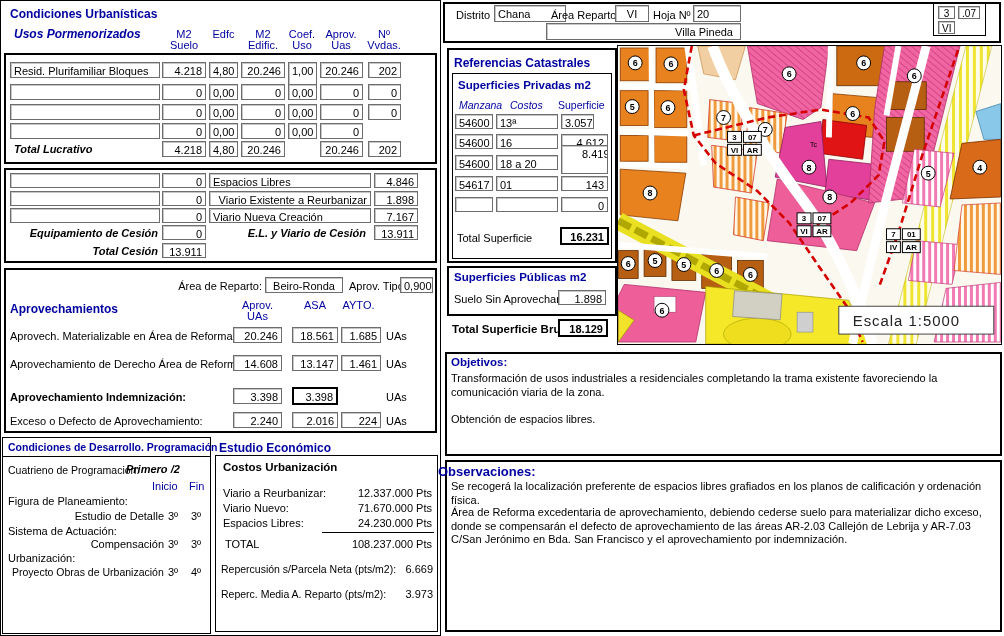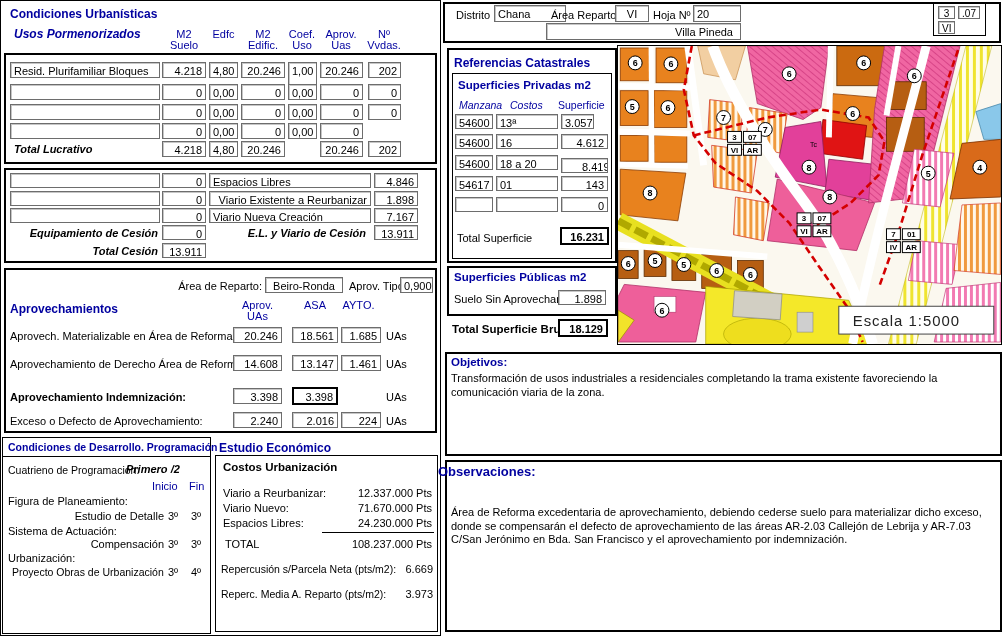--- a/index.html
+++ b/index.html
@@ -215,21 +215,21 @@
   <div class="fld l" style="left:455px;top:114px;width:38px;height:15px;">54600</div>
   <div class="fld l" style="left:496px;top:114px;width:62px;height:15px;">13ª</div>
   <div class="fld" style="left:561px;top:114px;width:33px;height:15px;">3.057</div>
 
   <div class="fld l" style="left:455px;top:134px;width:38px;height:15px;">54600</div>
   <div class="fld l" style="left:496px;top:134px;width:62px;height:15px;">16</div>
   <div class="fld" style="left:561px;top:134px;width:47px;height:15px;">4.612</div>
 
   <div class="fld l" style="left:455px;top:155px;width:38px;height:15px;">54600</div>
   <div class="fld l" style="left:496px;top:155px;width:62px;height:15px;">18 a 20</div>
-  <div class="fld" style="left:561px;top:158px;width:47px;height:15px;padding-left:20px;">8.419</div>
+  <div class="fld" style="left:561px;top:145px;width:47px;height:29px;padding-left:20px;">8.419</div>
 
   <div class="fld l" style="left:455px;top:176px;width:38px;height:15px;">54617</div>
   <div class="fld l" style="left:496px;top:176px;width:62px;height:15px;">01</div>
   <div class="fld" style="left:561px;top:176px;width:47px;height:15px;">143</div>
 
   <div class="fld l" style="left:455px;top:197px;width:38px;height:15px;"></div>
   <div class="fld l" style="left:496px;top:197px;width:62px;height:15px;"></div>
   <div class="fld" style="left:561px;top:197px;width:47px;height:15px;">0</div>
 
   <div class="lab" style="left:457px;top:232px;">Total Superficie</div>
@@ -471,18 +471,20 @@
       <g>
         <rect x="222" y="262" width="156" height="28" fill="#fff" stroke="#444" stroke-width="1"></rect>
         <text x="236" y="282" font-size="15" fill="#222" letter-spacing="1">Escala  1:5000</text>
       </g>
     </svg>
   </div>
 
   <div class="panel" style="left:445px;top:352px;width:557px;height:104px;"></div>
   <div class="sec" style="left:451px;top:356px;font-size:11.5px;">Objetivos:</div>
   <div class="wrap" style="left:451px;top:372px;width:543px;">Transformación de usos industriales a residenciales completando la trama existente favoreciendo la comunicación viaria de la zona.</div>
+  <div class="wrap" style="left:451px;top:413px;width:543px;">Obtención de espacios libres.</div>
 
   <div class="panel" style="left:445px;top:460px;width:557px;height:172px;"></div>
   <div class="sec" style="left:438px;top:464px;font-size:13px;">Observaciones:</div>
+  <div class="wrap" style="left:451px;top:480px;width:543px;">Se recogerá la localización preferente de espacios libres grafiados en los planos de calificación y ordenación física.</div>
   <div class="wrap" style="left:451px;top:506px;width:543px;">Área de Reforma excedentaria de aprovechamiento, debiendo cederse suelo para materializar dicho exceso, donde se compensarán el defecto de aprovechamiento de las áreas AR-2.03 Callejón de Lebrija y AR-7.03 C/San Jerónimo en Bda. San Francisco y el aprovechamiento por indemnización.</div>
 
 </div>
 
 </body></html>

